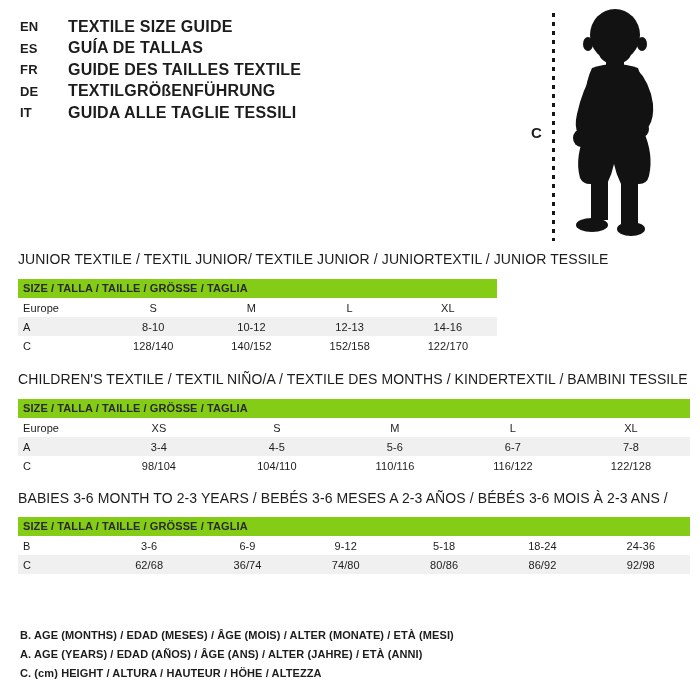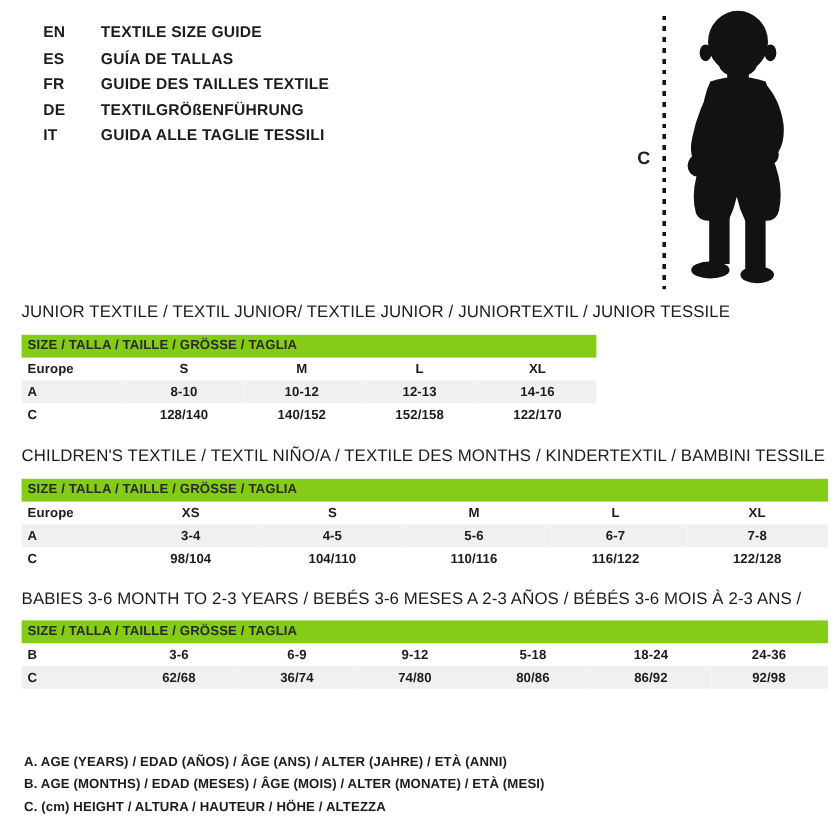--- a/index.html
+++ b/index.html
@@ -1,38 +1,38 @@
 <!DOCTYPE html>
 <html><head>
 <meta charset="utf-8">
 <style>
   * { margin:0; padding:0; box-sizing:border-box; }
   html,body { background:#ffffff; }
   body { font-family:"Liberation Sans", sans-serif; color:#1c1c1c; }
   .canvas { position:relative; width:700px; height:700px; background:#ffffff; overflow:hidden; }
 
   
-  .langs { position:absolute; left:36px; top:16px; }
+  .langs { position:absolute; left:20px; top:16px; }
   .lang-row { display:flex; height:21.5px; align-items:center; }
   .lang-code { width:48px; font-size:13px; font-weight:bold; letter-spacing:.2px; }
-  .lang-title { font-size:13px; font-weight:bold; letter-spacing:.2px; white-space:nowrap; }
+  .lang-title { font-size:16px; font-weight:bold; letter-spacing:.2px; white-space:nowrap; }
 
   
   .measure-line { position:absolute; left:552px; top:13px; width:3px; height:228px;
     background:repeating-linear-gradient(to bottom, #161616 0 4px, transparent 4px 9px); }
   .measure-label { position:absolute; left:531px; top:124px; font-size:15px; font-weight:bold; }
   .silhouette { position:absolute; left:558px; top:6px; }
 
   
   .section { position:absolute; left:18px; }
   .sec-title { font-size:14px; font-weight:normal; letter-spacing:.1px; white-space:nowrap; line-height:19px; }
   .band { margin-top:10px; height:19px; line-height:19px; background:#84cc16; color:#2a2a2a;
     font-size:11px; font-weight:bold; padding-left:5px; letter-spacing:.1px; }
   table.grid { border-collapse:collapse; table-layout:fixed; width:100%; }
-  table.grid td { height:19px; font-size:11px; font-weight:bold; text-align:center;
+  table.grid td { height:19px; font-size:11px; font-weight:normal; text-align:center;
     vertical-align:middle; padding:0; letter-spacing:.1px;margin-top:40px; }
   table.grid td.lab { text-align:left; padding-left:5px; }
   table.grid tr.shaded { background:#f0f0f0; }
 
   .s1 { top:250px; width:479px; }
   .s2 { top:370px; width:672px; }
   .s3 { top:489px; width:672px; }
   .s3 .band { margin-top:9px; }
 
   
@@ -197,18 +197,18 @@
         <td>74/80</td>
         <td>80/86</td>
         <td>86/92</td>
         <td>92/98</td>
       </tr>
     </tbody>
       </table>
   </div>
 
   <div class="notes">
+    <div class="note-line">B. AGE (MONTHS) / EDAD (MESES) / ÂGE (MOIS) / ALTER (MONATE) / ETÀ (MESI)</div>
     <div class="note-line">A. AGE (YEARS) / EDAD (AÑOS) / ÂGE (ANS) / ALTER (JAHRE) / ETÀ (ANNI)</div>
-    <div class="note-line">B. AGE (MONTHS) / EDAD (MESES) / ÂGE (MOIS) / ALTER (MONATE) / ETÀ (MESI)</div>
     <div class="note-line">C. (cm) HEIGHT / ALTURA / HAUTEUR / HÖHE / ALTEZZA</div>
   </div>
 
 </div>
 
 </body></html>

